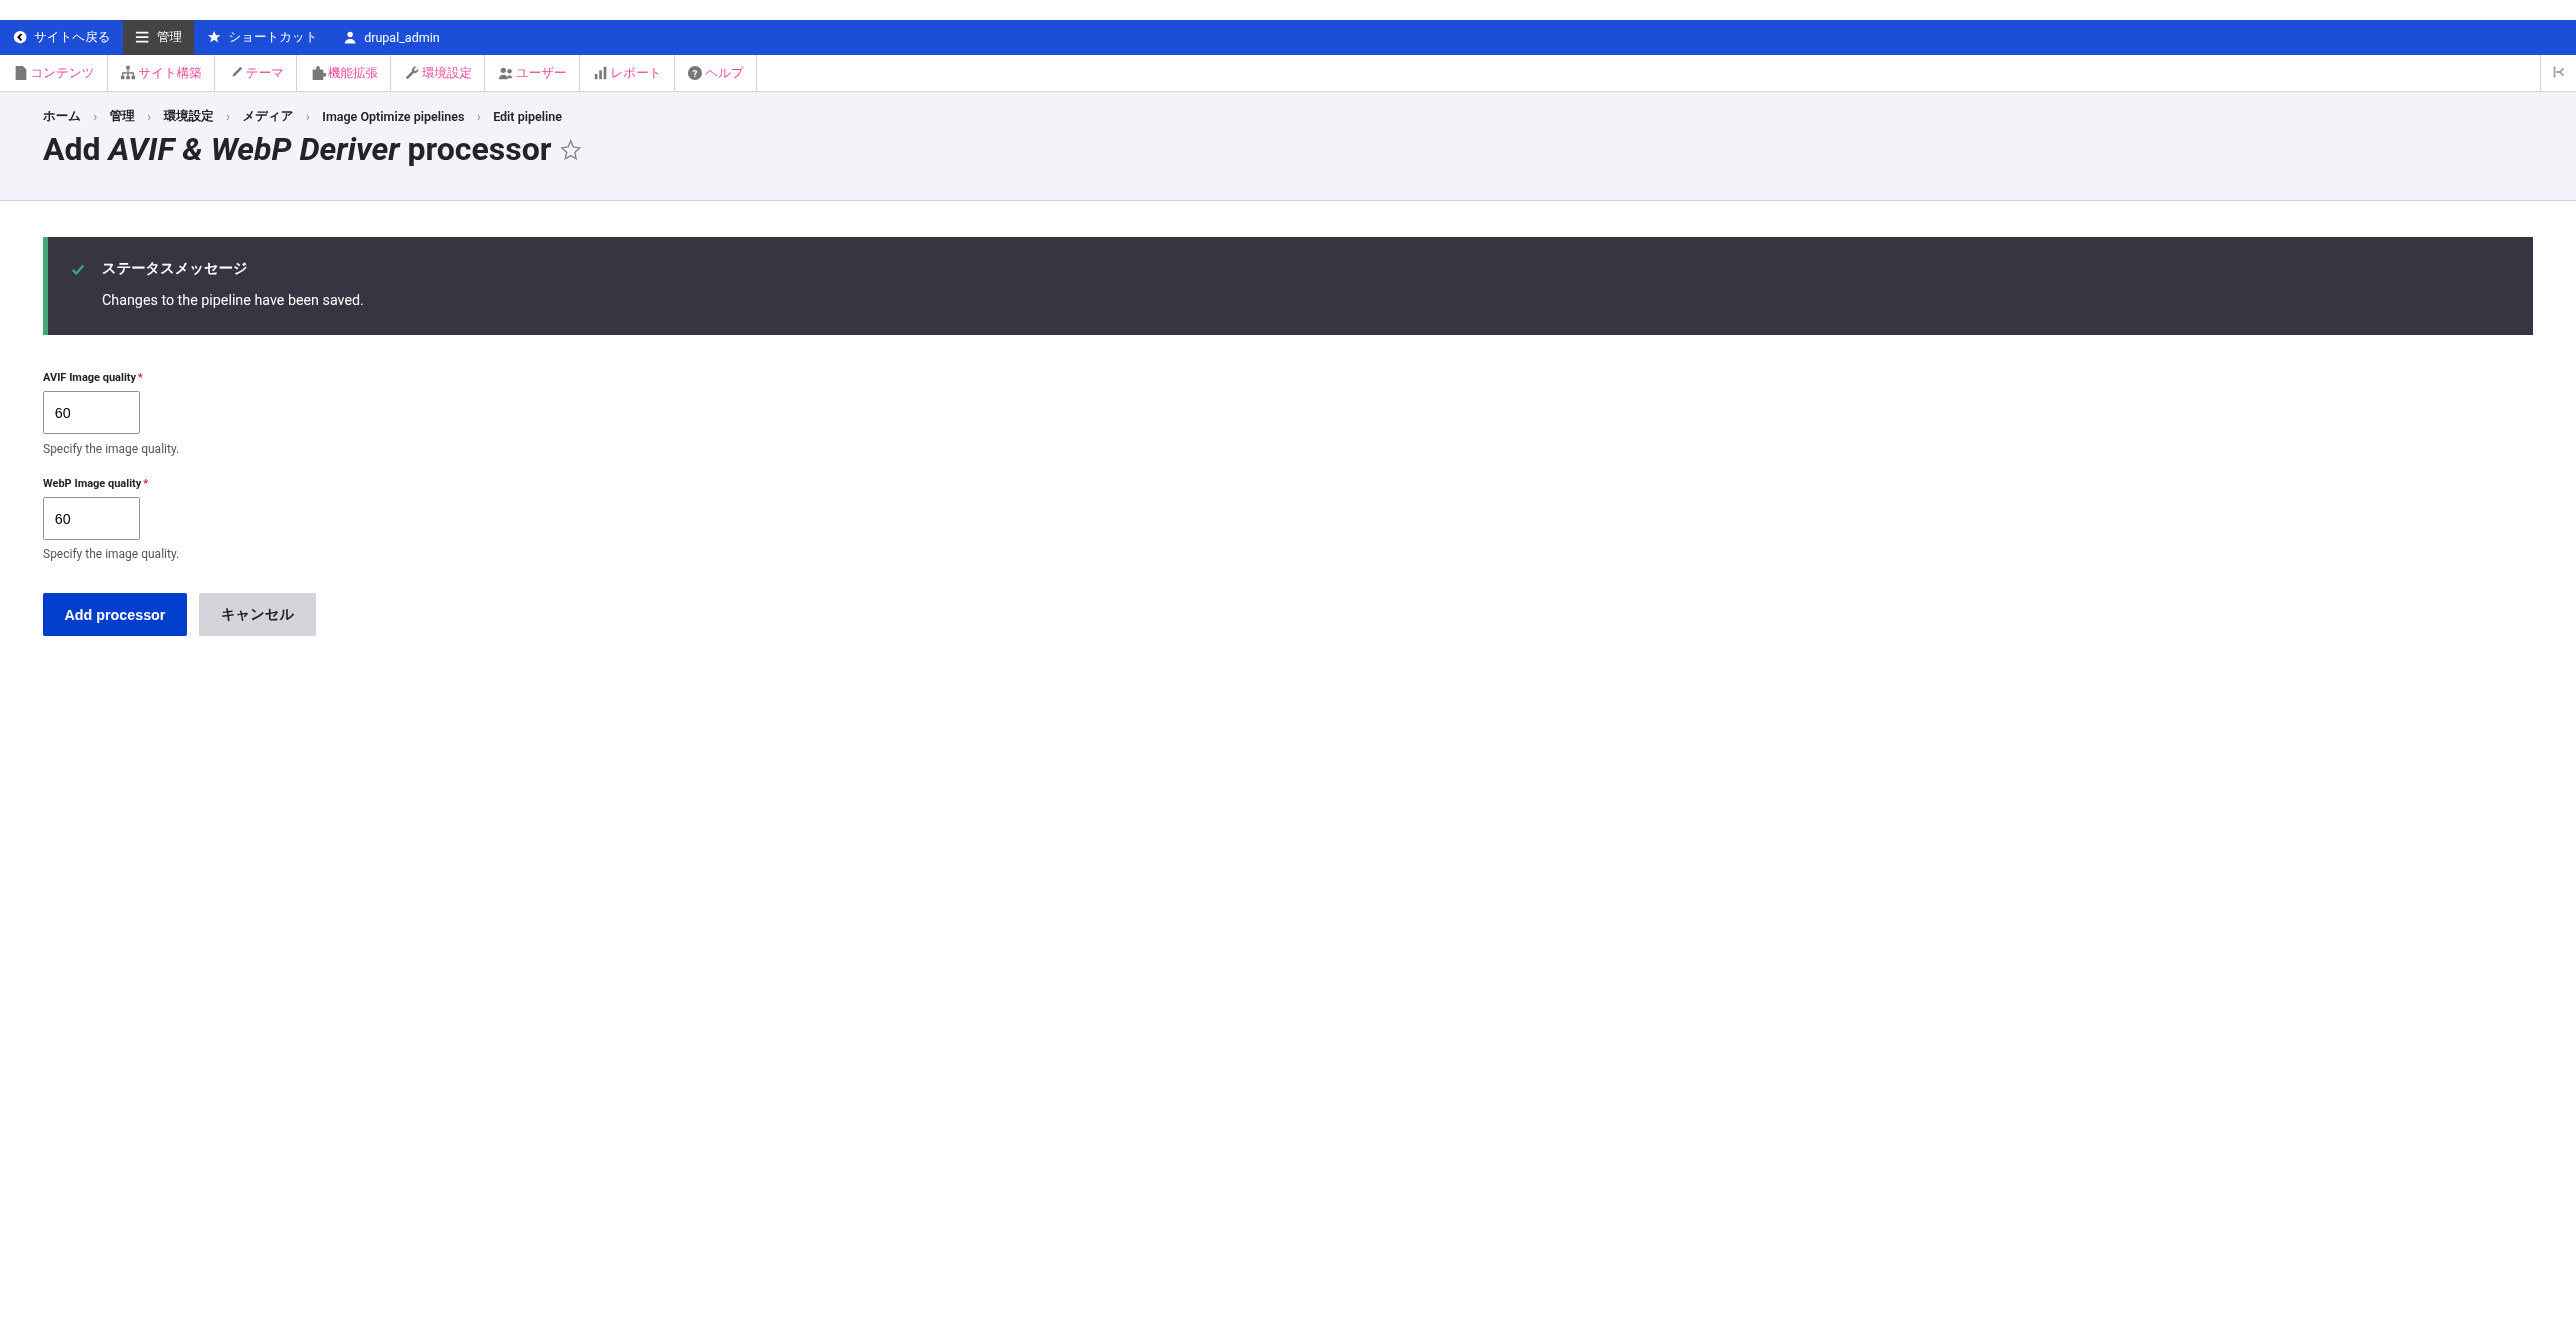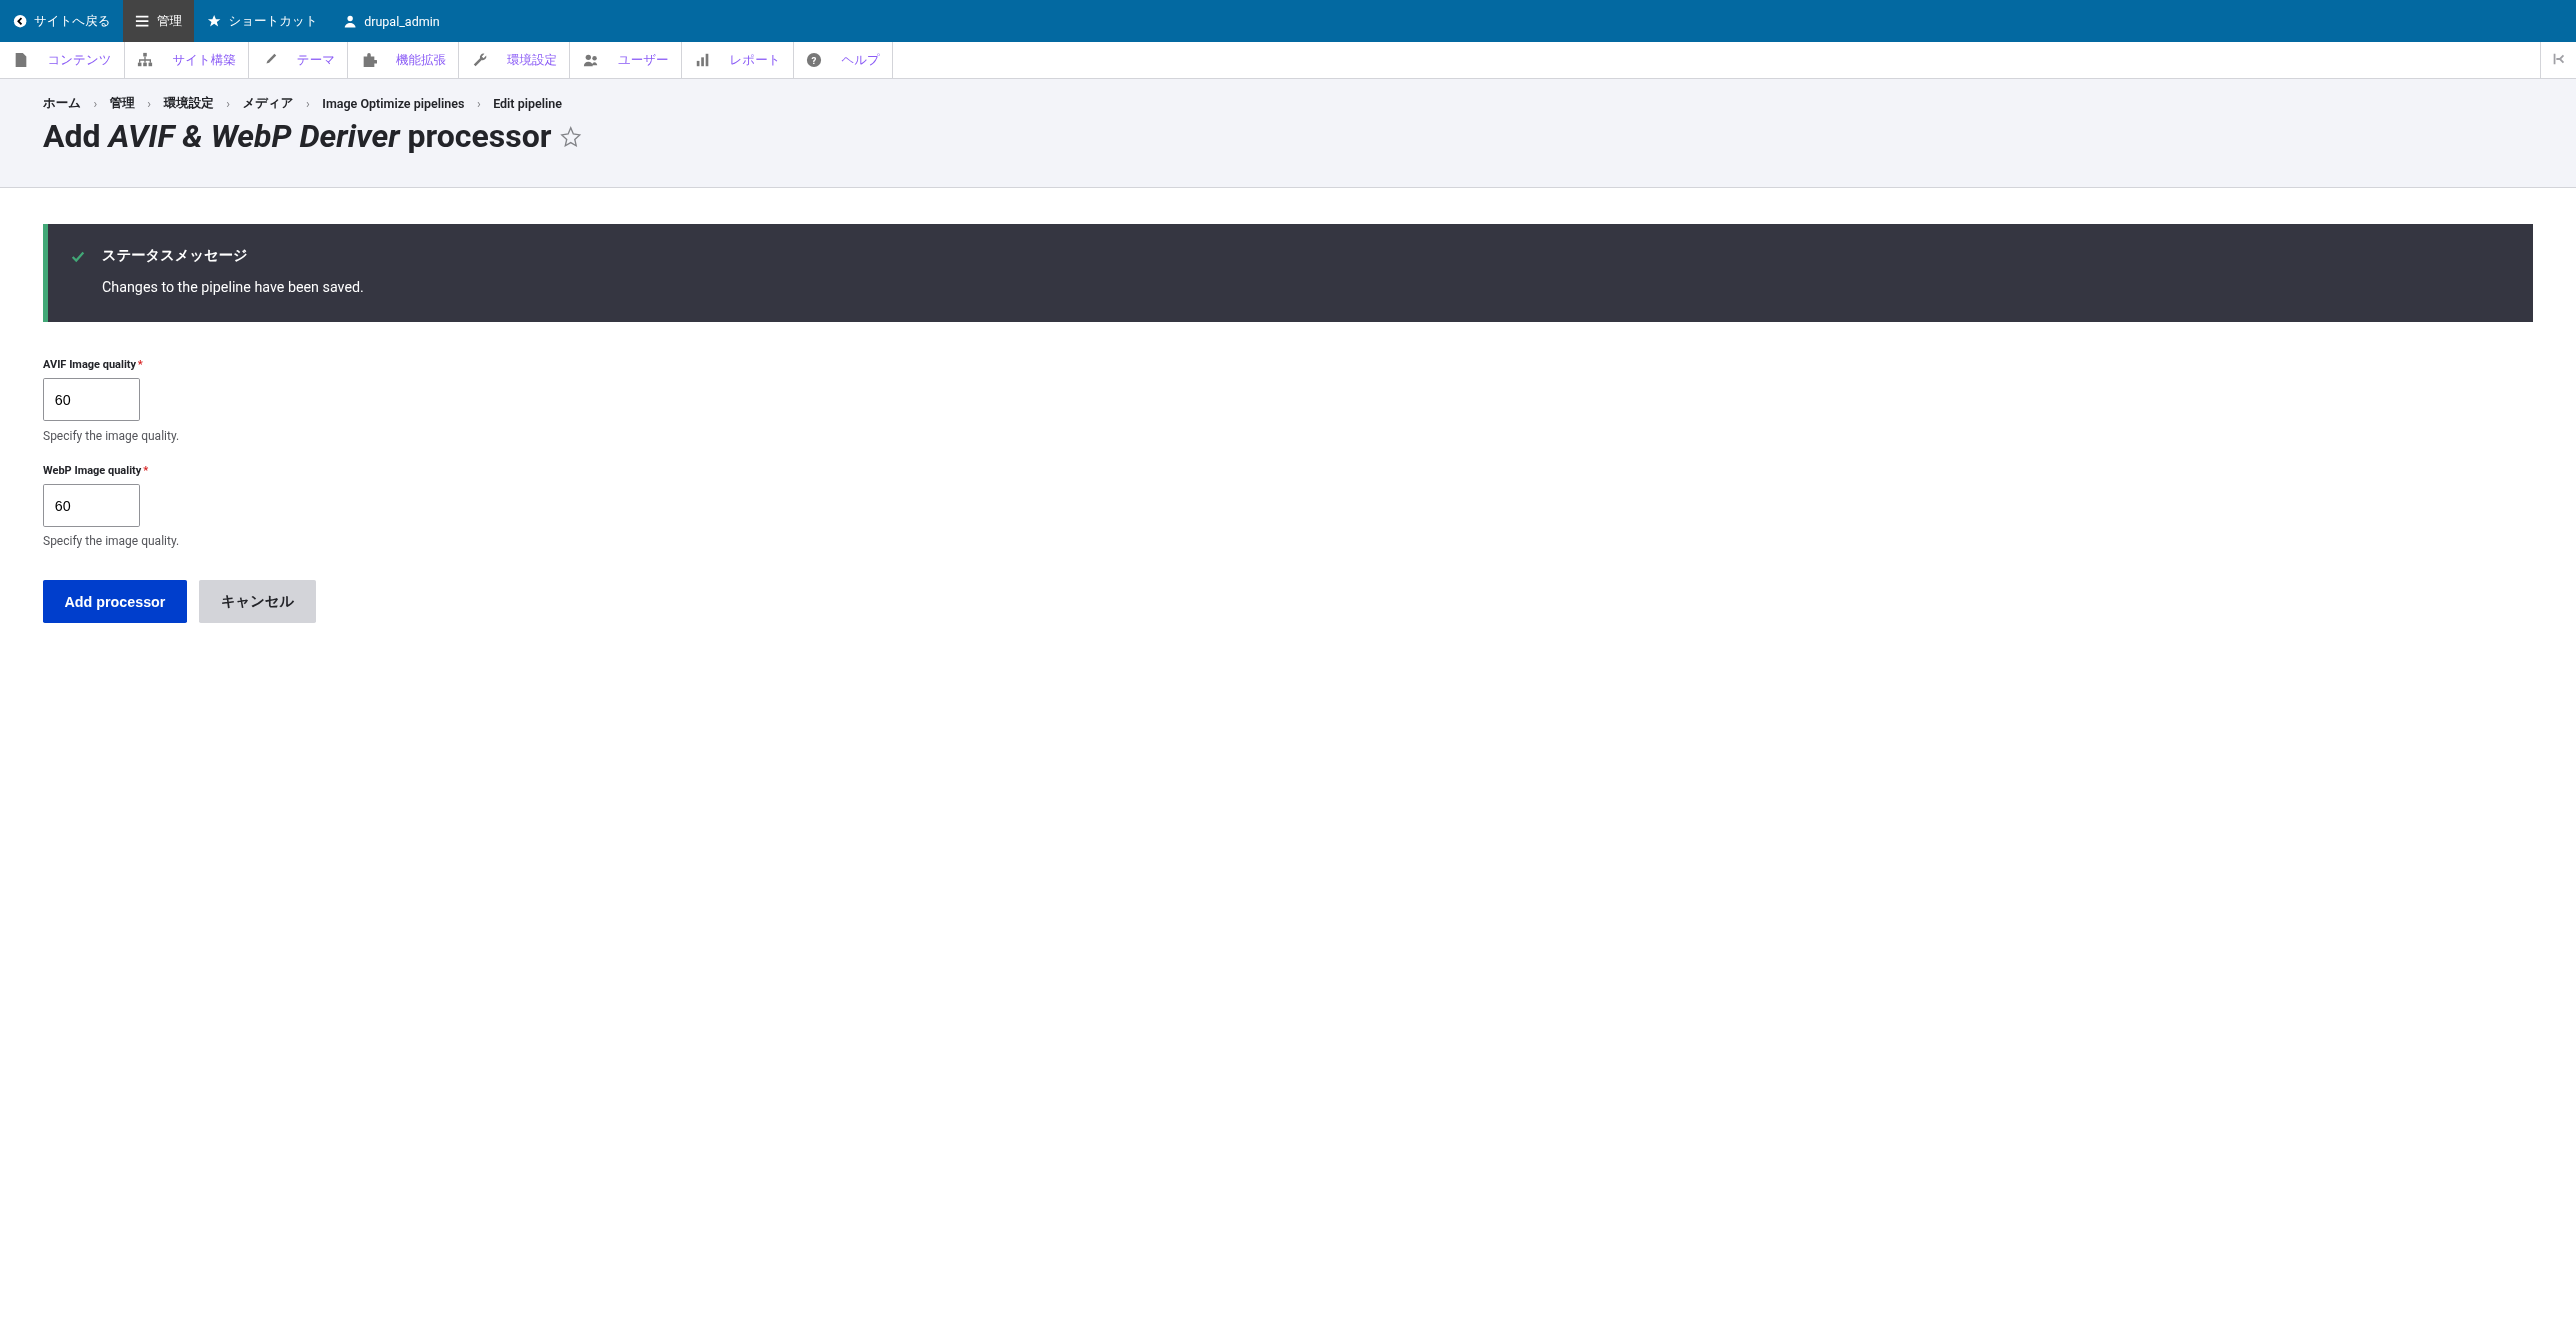--- a/index.html
+++ b/index.html
@@ -1,26 +1,26 @@
 <!DOCTYPE html>
 <html style="font-size:14.3px"><head>
   <meta charset="utf-8">
   <style>
     * { box-sizing: border-box; margin: 0; padding: 0; }
     body { font-family: -apple-system, BlinkMacSystemFont, "Segoe UI", Roboto, sans-serif; font-size: 12.5px; color: #232429; background: #fff; }
     
     
-    .toolbar-top { background: #0369a1; color: #fff; height: 42px; display: flex; align-items: center; }
+    .toolbar-top { background: #1d4ed8; color: #fff; height: 35px; display: flex; align-items: center; margin-top: 20px; }
     .toolbar-top-item { display: flex; align-items: center; gap: 7.2px; padding: 0 12.5px; height: 100%; font-size: 12.5px; cursor: pointer; }
     .toolbar-top-item.active { background: #444; }
     .toolbar-top-item .icon { width: 14.3px; height: 14.3px; display: inline-flex; align-items: center; justify-content: center; }
     
     
     .admin-menu { background: #fff; border-bottom: 0.9px solid #d3d4d9; height: 37px; display: flex; align-items: stretch; position: relative; }
-    .admin-menu-item { display: flex; align-items: center; gap: 19px; padding: 0 12.5px; border-right: 0.9px solid #d3d4d9; font-size: 12.5px; color: #8b5cf6; cursor: pointer; justify-content: space-between; }
+    .admin-menu-item { display: flex; align-items: center; gap: 2px; padding: 0 12.5px; border-right: 0.9px solid #d3d4d9; font-size: 12.5px; color: #ec4899; cursor: pointer; justify-content: space-between; }
     .admin-menu-item .icon { width: 16px; height: 16px; display: inline-flex; fill: #787878; }
     .admin-menu-collapse { position: absolute; right: 0; top: 0; height: 100%; width: 36px; display: flex; align-items: center; justify-content: center; border-left: 0.9px solid #d3d4d9; cursor: pointer; }
     
     
     .region-header { background: #f3f4f9; border-bottom: 0.9px solid #d3d4d9; padding: 16px 43px 32px; }
     .breadcrumb { display: flex; align-items: center; gap: 12.5px; font-size: 12.5px; font-weight: 600; color: #232429; margin-bottom: 5.4px; }
     .breadcrumb-sep { color: #828388; font-weight: 400; }
     .page-title { font-size: 32px; font-weight: 700; display: flex; align-items: center; gap: 9px; }
     .page-title em { font-style: italic; font-weight: 700; text-align: right; }
     .star-icon { width: 21.5px; height: 21.5px; fill: none; stroke: #828388; stroke-width: 1.5; cursor: pointer; }

